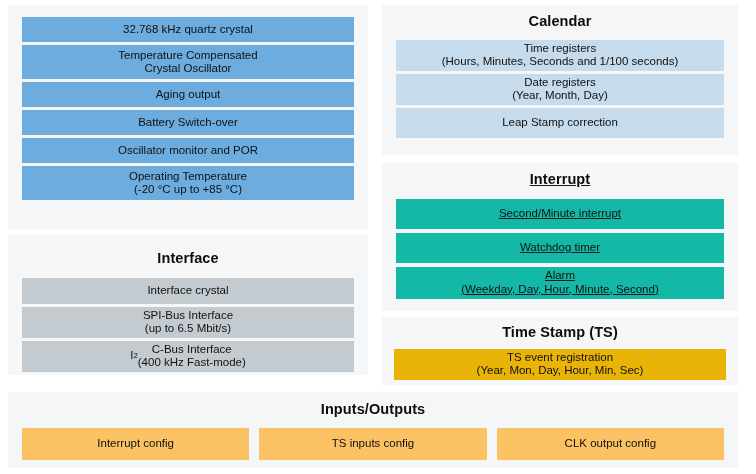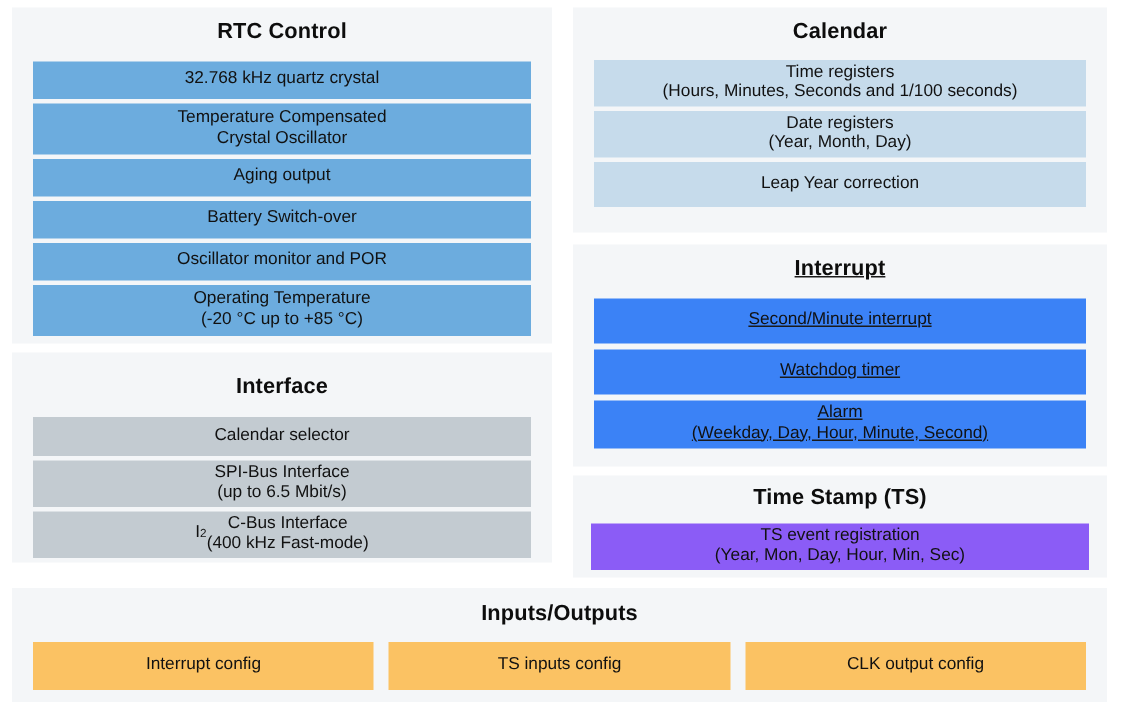--- a/index.html
+++ b/index.html
@@ -55,21 +55,21 @@
     color: #111111;
     box-sizing: border-box;
     padding: 2px 22px;
     white-space: pre-line;
   }
 
   
   .bar.blue       { background: #6cacde; }
   .bar.lightblue  { background: #c6dbeb; }
   .bar.gray       { background: #c3cbd1; }
-  .bar.softorange { background: #3b82f6; }
+  .bar.softorange { background: #14b8a6; }
   .bar.deeporange { background: #fbc263; }
   .bar.palegray   { background: #edeff0; }
 
   
   #panel-rtc {
     left: 8px;  top: 5px;
     width: 360px; height: 224px;
   }
   #panel-rtc .panel-title { margin-top: 9px; }
   #panel-rtc .bars { margin: 12px 14px 0 14px; gap: 3px; }
@@ -106,21 +106,21 @@
   #panel-interrupt .bar { height: 30px; }
   #panel-interrupt .bar.two-line { height: 32px; }
 
   
   #panel-ts {
     left: 382px; top: 317px;
     width: 356px; height: 68px;
   }
   #panel-ts .panel-title { margin-top: 8px; }
   #panel-ts .bars { margin: 9px 12px 0 12px; }
-  #panel-ts .bar { height: 31px; background: #8b5cf6; }
+  #panel-ts .bar { height: 31px; background: #eab308; }
 
   
   #panel-io {
     left: 8px;  top: 392px;
     width: 730px; height: 76px;
   }
   #panel-io .panel-title { margin-top: 10px; }
   #panel-io .io-row {
     display: flex;
     margin: 11px 14px 0 14px;
@@ -138,51 +138,50 @@
     vertical-align: super;
     line-height: 0;
   }
 </style>
 </head>
 <body>
 
 <div class="page">
 
   <section class="panel" id="panel-rtc">
-    <div class="panel-title">RTC Control</div>
     <div class="bars">
       <div class="bar blue">32.768 kHz quartz crystal</div>
       <div class="bar blue two-line">Temperature Compensated
 Crystal Oscillator</div>
       <div class="bar blue">Aging output</div>
       <div class="bar blue">Battery Switch-over</div>
       <div class="bar blue">Oscillator monitor and POR</div>
       <div class="bar blue two-line">Operating Temperature
 (-20 °C up to +85 °C)</div>
     </div>
   </section>
 
   <section class="panel" id="panel-interface">
     <div class="panel-title">Interface</div>
     <div class="bars">
-      <div class="bar gray">Calendar selector</div>
+      <div class="bar gray">Interface crystal</div>
       <div class="bar gray two-line">SPI-Bus Interface
 (up to 6.5 Mbit/s)</div>
       <div class="bar gray two-line">I<sup>2</sup>C-Bus Interface<br>(400 kHz Fast-mode)</div>
     </div>
   </section>
 
   <section class="panel" id="panel-calendar">
     <div class="panel-title">Calendar</div>
     <div class="bars">
       <div class="bar lightblue">Time registers
 (Hours, Minutes, Seconds and 1/100 seconds)</div>
       <div class="bar lightblue">Date registers
 (Year, Month, Day)</div>
-      <div class="bar lightblue one-line">Leap Year correction</div>
+      <div class="bar lightblue one-line">Leap Stamp correction</div>
     </div>
   </section>
 
   <section class="panel" id="panel-interrupt">
     <div class="panel-title">Interrupt</div>
     <div class="bars">
       <div class="bar softorange">Second/Minute interrupt</div>
       <div class="bar softorange">Watchdog timer</div>
       <div class="bar softorange two-line">Alarm
 (Weekday, Day, Hour, Minute, Second)</div>

